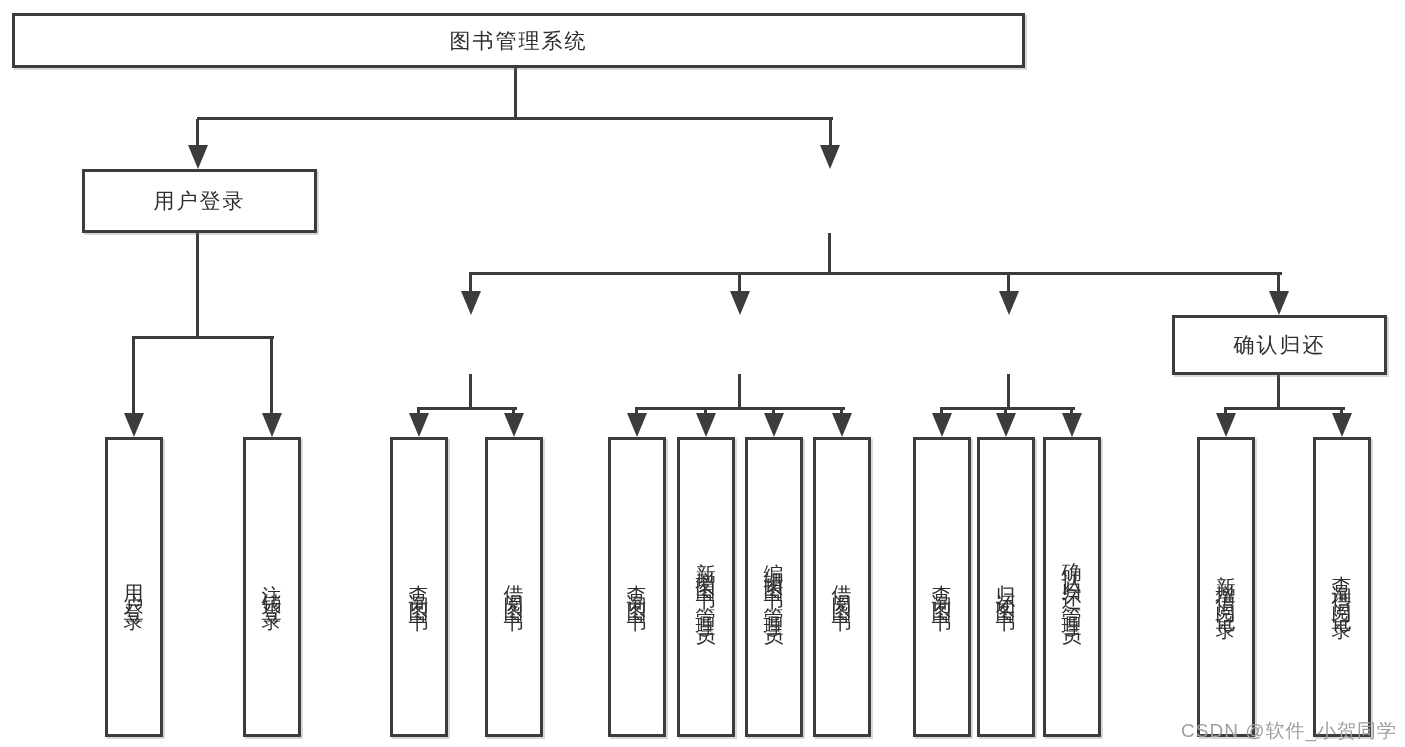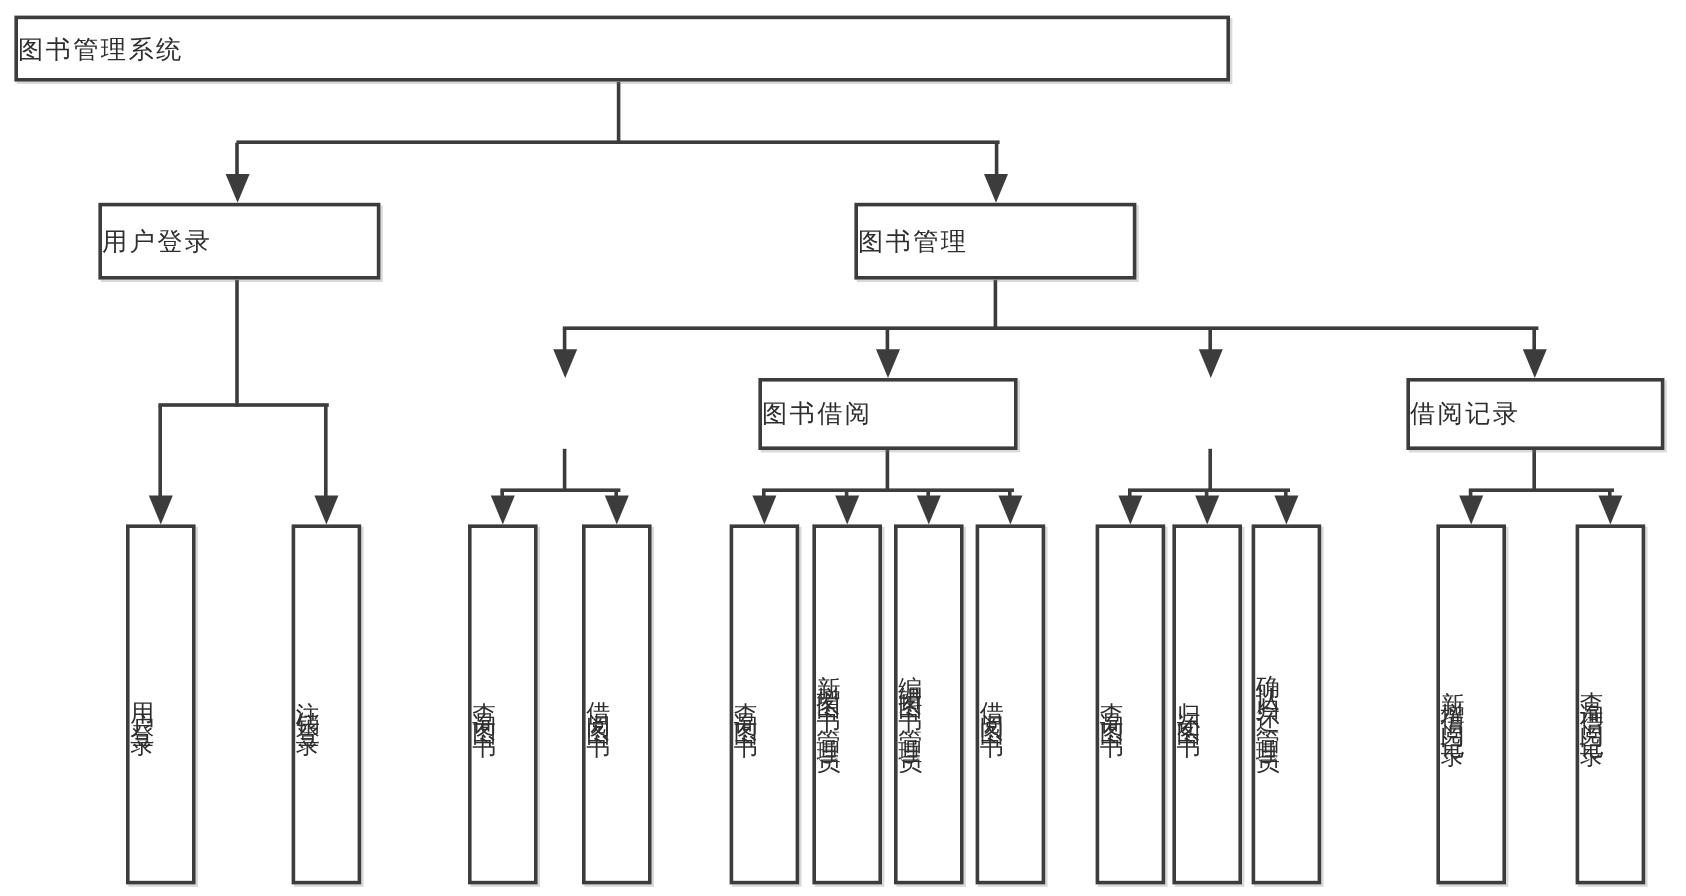--- a/index.html
+++ b/index.html
@@ -14,21 +14,21 @@
     font-family:"Liberation Sans","DejaVu Sans",sans-serif;
     color:#2e2e2e;
     overflow:hidden;
   }
   
   .box{
     position:absolute;
     box-sizing:border-box;
     border:3px solid var(--line);
     background:#fff;
-    display:flex;align-items:center;justify-content:flex-start;
+    display:flex;align-items:center;justify-content:center;
     font-size:21px;letter-spacing:2px;
     box-shadow:2px 2px 0 rgba(120,120,120,.28);
     z-index:2;
   }
   .vbox{font-size:20px;}
   .vbox span{
     writing-mode:vertical-rl;
     text-orientation:mixed;
     letter-spacing:9px;
     line-height:1;
@@ -65,47 +65,41 @@
   <div class="vl" style="left:514px;top:68px;height:52px"></div>
   <div class="hl" style="left:197px;top:117px;width:636px"></div>
   <div class="vl" style="left:196px;top:119px;height:30px"></div>
   <div class="vl" style="left:829px;top:119px;height:30px"></div>
   <div class="ar" style="left:188px;top:145px"></div>
   <div class="ar" style="left:820px;top:145px"></div>
 
   <div class="box" style="left:82px;top:169px;width:235px;height:64px">
     <span>用户登录</span>
   </div>
-  <div class="box" style="left:712px;top:169px;width:235px;height:64px">
-    <span>图书管理</span>
-  </div>
 
   <div class="vl" style="left:196px;top:233px;height:106px"></div>
   <div class="hl" style="left:132px;top:336px;width:142px"></div>
   <div class="vl" style="left:132px;top:338px;height:78px"></div>
   <div class="vl" style="left:270px;top:338px;height:78px"></div>
   <div class="ar" style="left:124px;top:413px"></div>
   <div class="ar" style="left:262px;top:413px"></div>
 
   <div class="vl" style="left:828px;top:233px;height:42px"></div>
   <div class="hl" style="left:469px;top:272px;width:813px"></div>
   <div class="vl" style="left:469px;top:274px;height:20px"></div>
   <div class="vl" style="left:738px;top:274px;height:20px"></div>
   <div class="vl" style="left:1007px;top:274px;height:20px"></div>
   <div class="vl" style="left:1277px;top:274px;height:20px"></div>
   <div class="ar" style="left:461px;top:291px"></div>
   <div class="ar" style="left:730px;top:291px"></div>
   <div class="ar" style="left:999px;top:291px"></div>
   <div class="ar" style="left:1269px;top:291px"></div>
 
-  <div class="box" style="left:632px;top:315px;width:216px;height:60px">
-    <span>图书借阅</span>
-  </div>
   <div class="box" style="left:1172px;top:315px;width:215px;height:60px">
-    <span>借阅记录</span>
+    <span>确认归还</span>
   </div>
 
   <div class="vl" style="left:469px;top:374px;height:36px"></div>
   <div class="hl" style="left:417px;top:407px;width:100px"></div>
   <div class="vl" style="left:417px;top:409px;height:8px"></div>
   <div class="vl" style="left:512px;top:409px;height:8px"></div>
   <div class="ar" style="left:409px;top:413px"></div>
   <div class="ar" style="left:504px;top:413px"></div>
 
   <div class="vl" style="left:738px;top:374px;height:36px"></div>
@@ -172,14 +166,15 @@
     <span>确认归还（管理员）</span>
   </div>
 
   <div class="box vbox" style="left:1197px;top:437px;width:58px;height:300px">
     <span>新增借阅记录</span>
   </div>
   <div class="box vbox" style="left:1313px;top:437px;width:58px;height:300px">
     <span>查询借阅记录</span>
   </div>
 
+  <div class="watermark">CSDN @软件_小贺同学</div>
 
 </div>
 
 </body></html>

